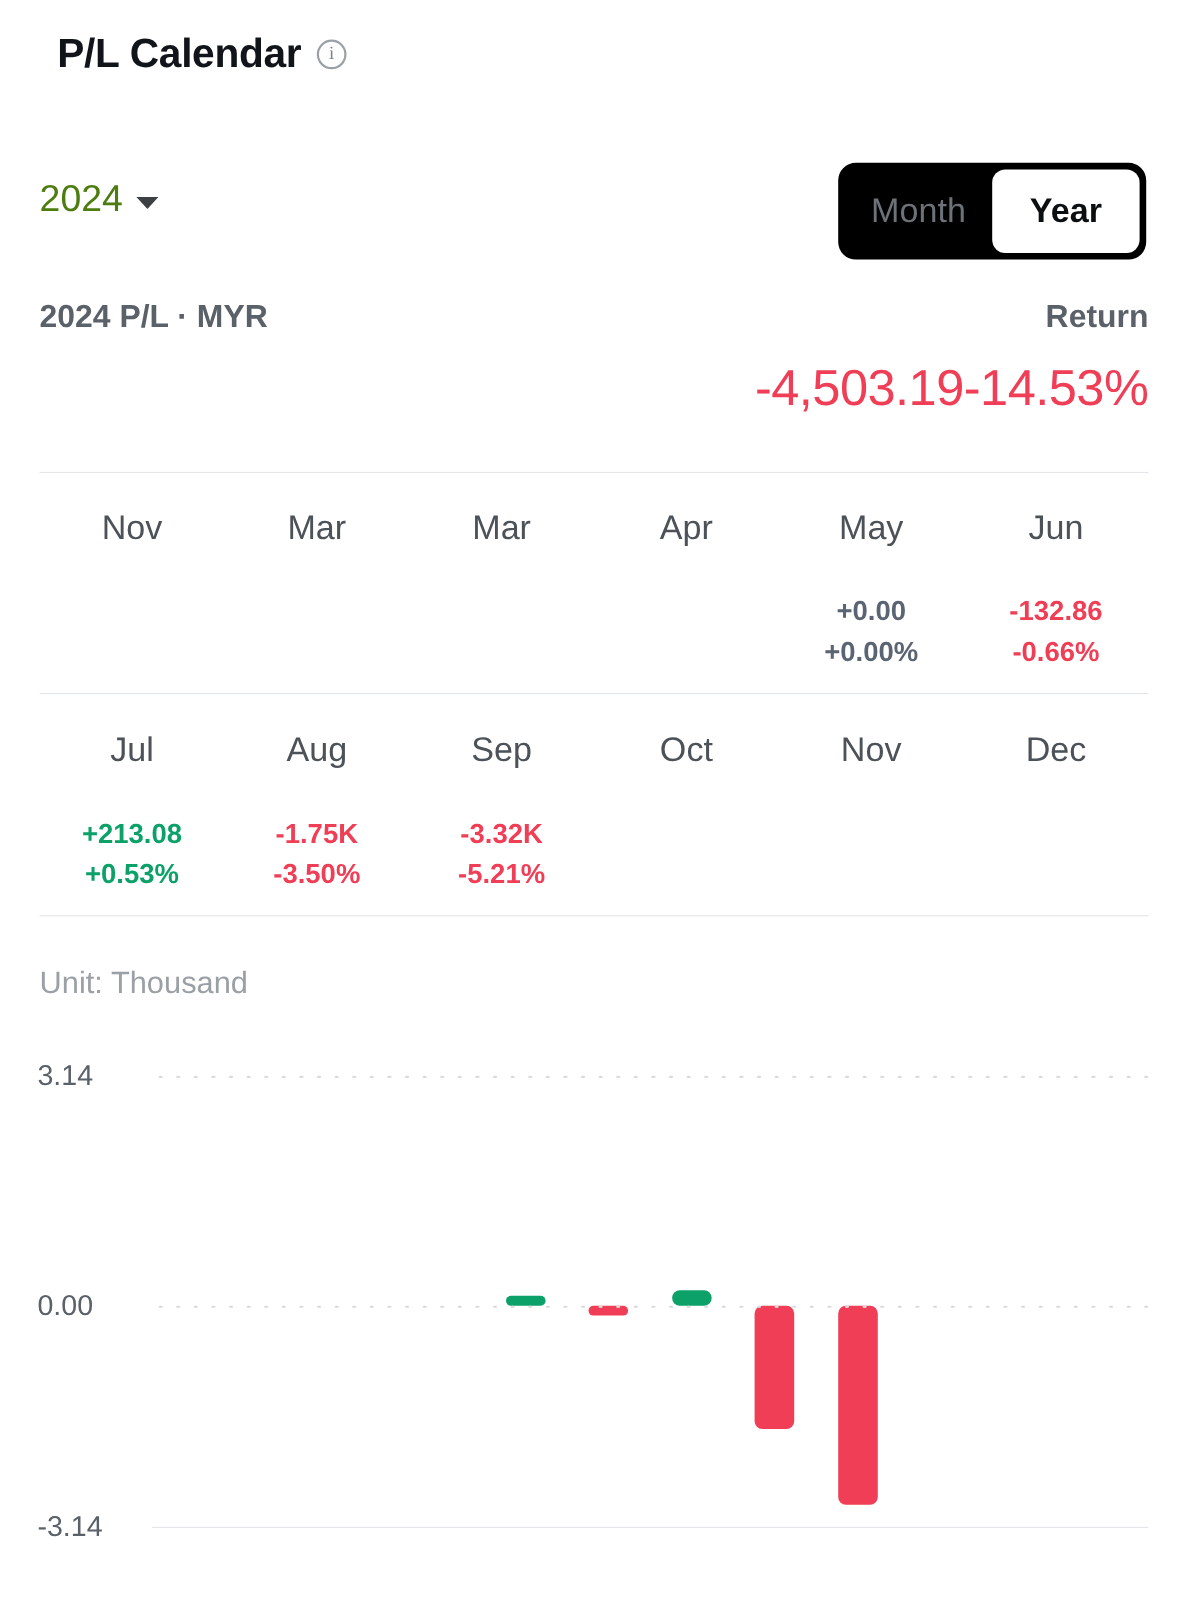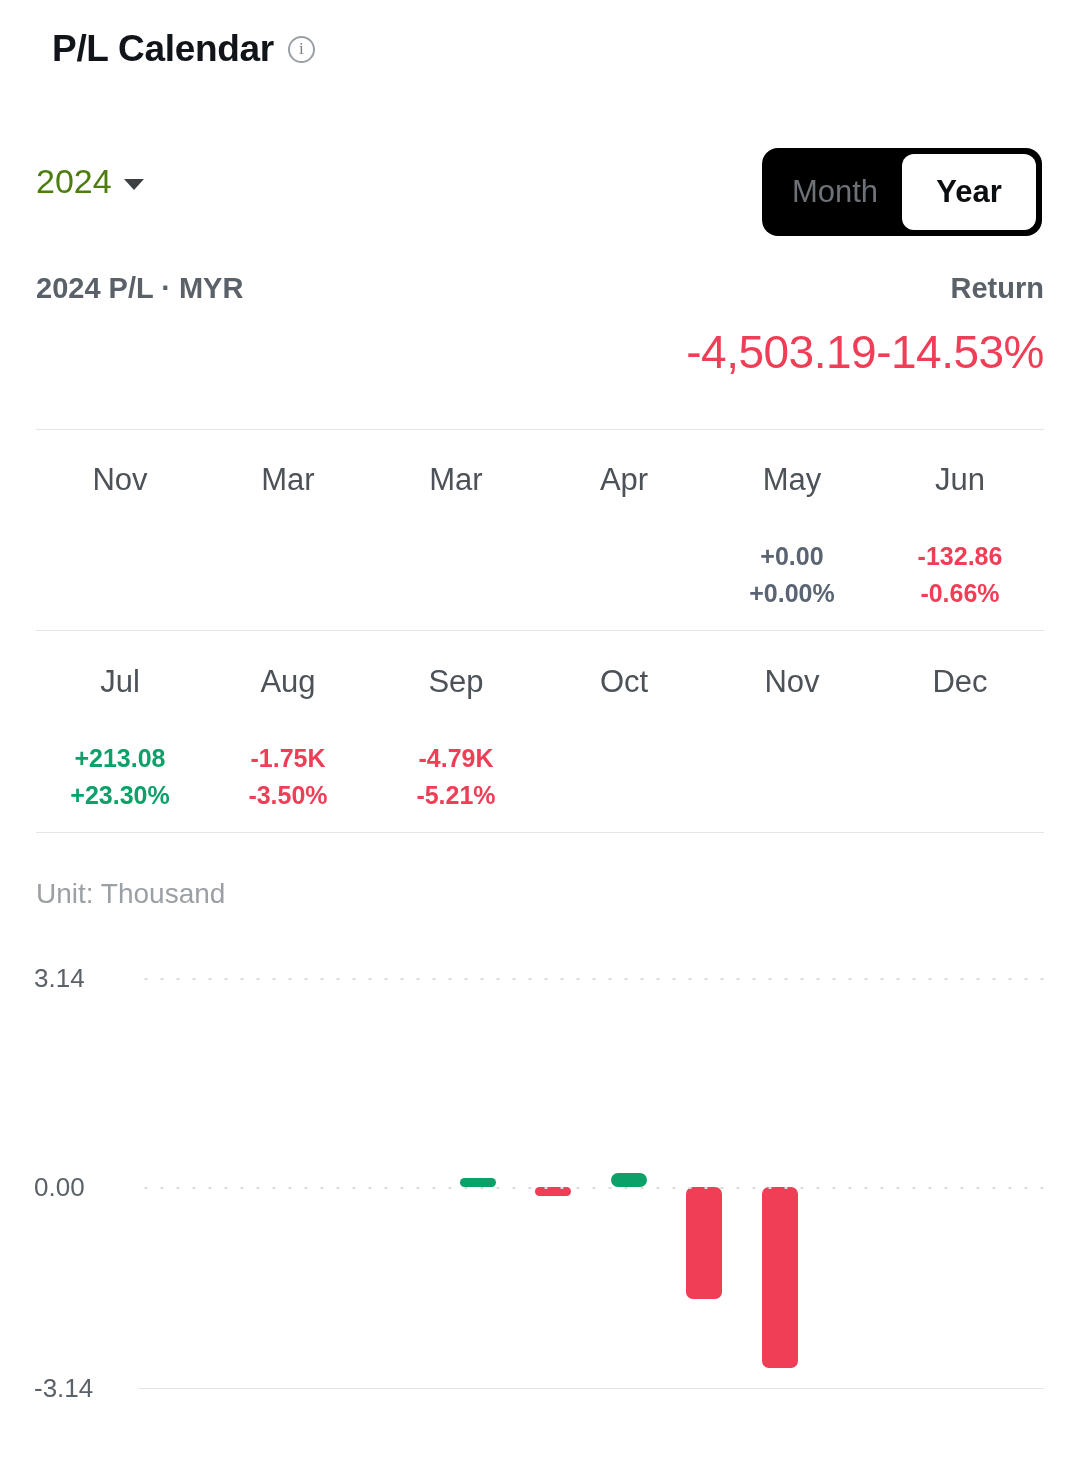--- a/index.html
+++ b/index.html
@@ -138,34 +138,34 @@
           <div class="m-pl neg">-132.86</div>
           <div class="m-pct neg">-0.66%</div>
         </div>
       </div>
     </div>
   <div class="grid" id="grid-row-2" style="top:664px;">
       <div class="cell">
         <div class="m-name">Jul</div>
         <div class="m-vals">
           <div class="m-pl pos">+213.08</div>
-          <div class="m-pct pos">+23.30%</div>
+          <div class="m-pct pos">+0.53%</div>
         </div>
       </div>
       <div class="cell">
         <div class="m-name">Aug</div>
         <div class="m-vals">
           <div class="m-pl neg">-1.75K</div>
           <div class="m-pct neg">-3.50%</div>
         </div>
       </div>
       <div class="cell">
         <div class="m-name">Sep</div>
         <div class="m-vals">
-          <div class="m-pl neg">-4.79K</div>
+          <div class="m-pl neg">-3.32K</div>
           <div class="m-pct neg">-5.21%</div>
         </div>
       </div>
       <div class="cell">
         <div class="m-name">Oct</div>
         <div class="m-vals"></div>
       </div>
       <div class="cell">
         <div class="m-name">Nov</div>
         <div class="m-vals"></div>

